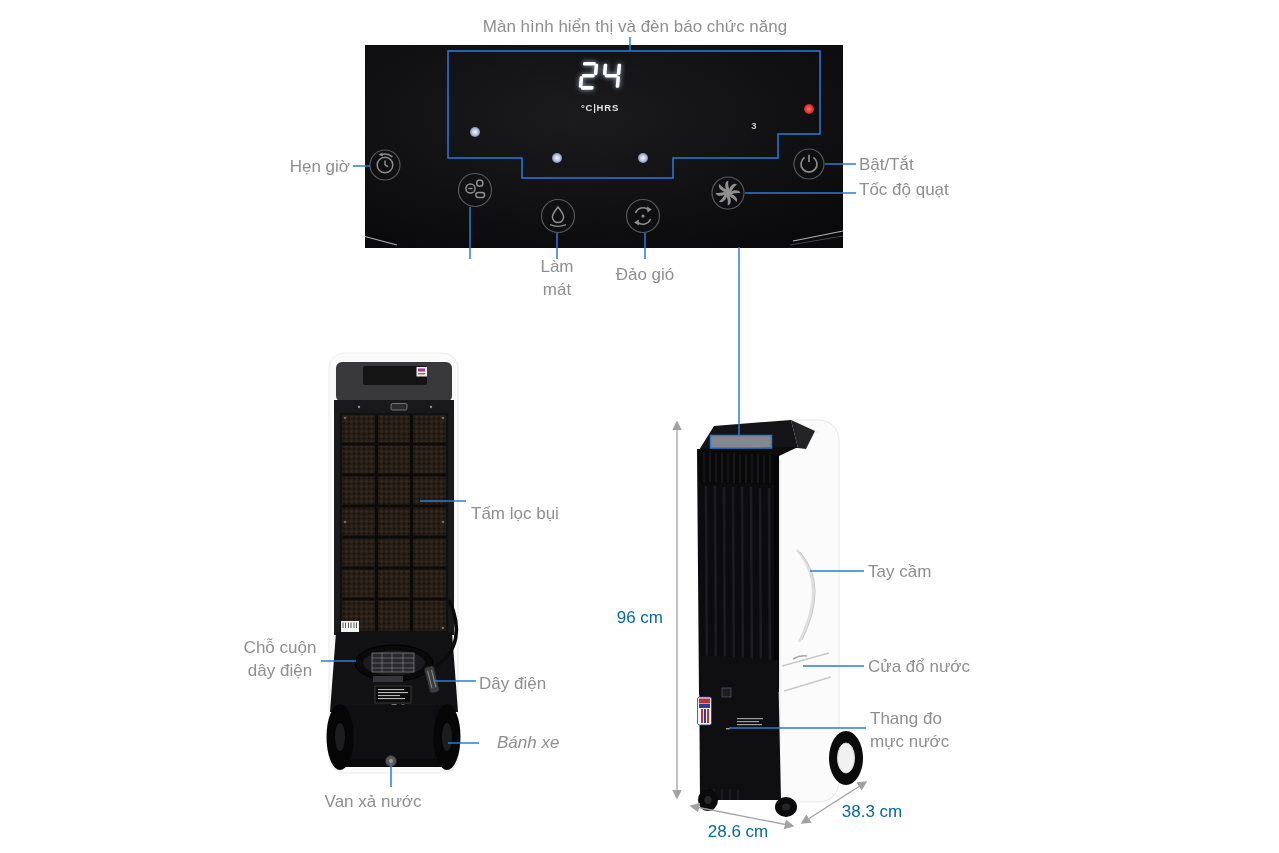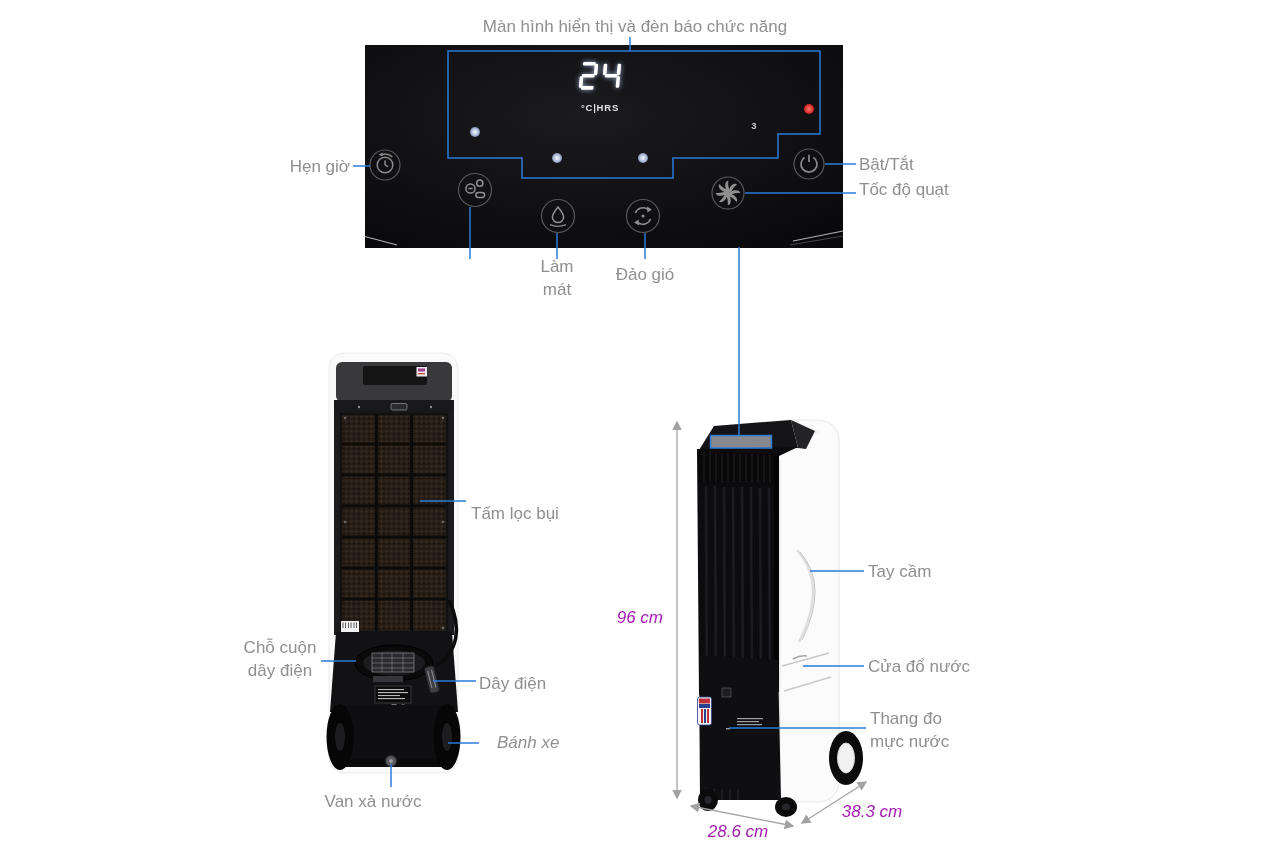--- a/index.html
+++ b/index.html
@@ -1,21 +1,21 @@
 <!DOCTYPE html>
 <html><head>
 <meta charset="utf-8">
 <style>
   html,body{margin:0;padding:0;background:#fff;}
   #stage{position:relative;width:1279px;height:853px;background:#ffffff;overflow:hidden;
          font-family:"Liberation Sans", sans-serif;}
   #scene{position:absolute;left:0;top:0;}
   .label{position:absolute;color:#8f8f8f;font-size:17px;line-height:23px;white-space:pre-line;}
   .c{text-align:center;} .r{text-align:right;}
-  .dim{color:#a21caf;font-style:italic;}
+  .dim{color:#0369a1;}
   #sevenSeg{filter:drop-shadow(0 0 3px rgba(190,215,255,.85));}
 </style>
 </head>
 <body>
 
 <div id="stage">
 
 <svg id="scene" width="1279" height="853" viewBox="0 0 1279 853">
   <defs>
     <radialGradient id="panelbg" cx="45%" cy="35%" r="75%">

